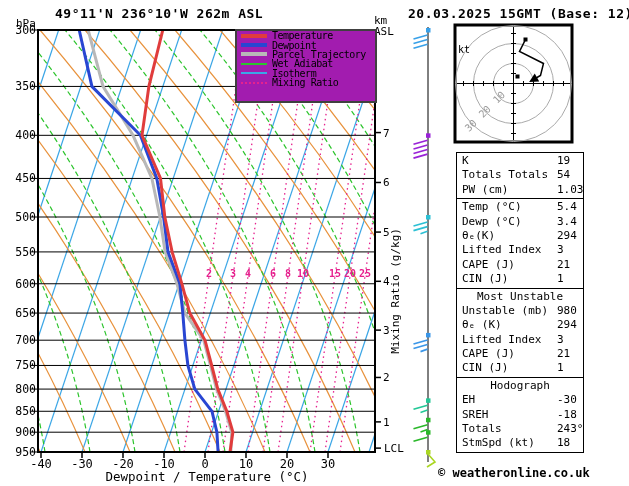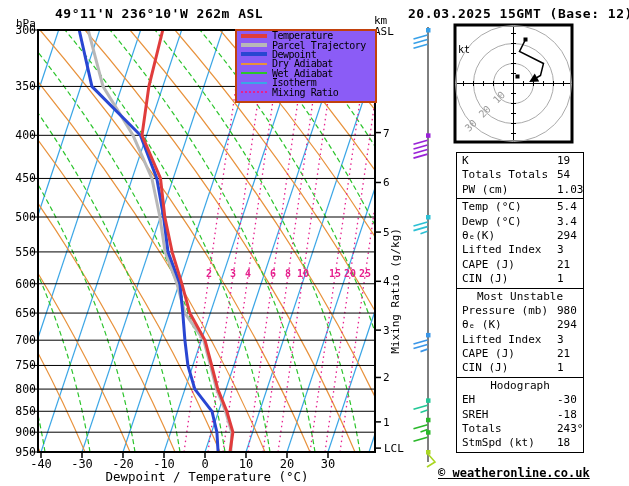--- a/index.html
+++ b/index.html
@@ -2,36 +2,36 @@
 <html><head>
 <meta charset="utf-8">
 <style>
   html,body{margin:0;padding:0;background:#fff;}
   #app{position:relative;width:629px;height:486px;background:#fff;overflow:hidden;
        font-family:"DejaVu Sans Mono","DejaVu Sans",monospace;color:#000;}
   #plot{position:absolute;left:0;top:0;}
   .abs{position:absolute;}
   .title{font-size:13px;font-weight:bold;letter-spacing:0.5px;white-space:nowrap;}
   .small{font-size:11px;white-space:nowrap;margin-top:13px;}
-  #legend{left:235px;top:29px;width:138px;height:70px;border:2px solid #c2410c;background:#8b5cf6;z-index:3;}
+  #legend{left:235px;top:29px;width:138px;height:70px;border:2px solid #404040;background:#a21caf;z-index:3;}
   .lrow{display:flex;align-items:center;height:9.4px;}
   .lsample{width:26px;margin:0 5px 0 4px;flex:none;}
   .lthick{height:4px;}
   .lthin{height:2px;}
   .ldot{height:0;border-top:2px dotted;}
   .llabel{font-size:10px;letter-spacing:-0.5px;white-space:nowrap;}
   #tables{left:456px;top:152px;width:128px;z-index:3;font-size:11px;}
   .tbox{border:1px solid #000;background:#fff;padding:1px 0;}
   .tbox+.tbox{margin-top:-1px;}
   .th{text-align:center;height:14.4px;white-space:nowrap;}
   .trow{position:relative;height:14.4px;white-space:nowrap;}
   .tl{position:absolute;left:5px;}
   .tv{position:absolute;left:100px;}
   #mixlabel{left:389px;top:228px;font-size:11px;writing-mode:vertical-rl;transform:rotate(180deg);white-space:nowrap;}
-  #copyright{left:438px;top:466px;font-size:12px;font-weight:bold;white-space:nowrap;text-decoration:underline;}
+  #copyright{left:438px;top:466px;font-size:12px;font-weight:bold;white-space:nowrap;}
 </style>
 </head>
 <body>
 
 <div id="app">
   <svg id="plot" width="629" height="486">
       <defs>
         <clipPath id="pc">
           <rect x="38" y="30" width="337" height="422"></rect>
         </clipPath>
@@ -264,32 +264,28 @@
     <div>ASL</div>
   </div>
   <div class="abs title" style="left:408px;top:6px;">20.03.2025 15GMT (Base: 12)</div>
 
   <div id="legend" class="abs">
       <div class="lrow">
         <span class="lsample lthick" style="background: rgb(224, 60, 60);"></span>
         <span class="llabel">Temperature</span>
       </div>
       <div class="lrow">
+        <span class="lsample lthick" style="background: rgb(41, 70, 210);"></span>
+        <span class="llabel">Dewpoint</span>
+      </div>
+      <div class="lrow">
         <span class="lsample lthick" style="background: rgb(184, 184, 184);"></span>
         <span class="llabel">Parcel Trajectory</span>
       </div>
       <div class="lrow">
-        <span class="lsample lthick" style="background: rgb(41, 70, 210);"></span>
-        <span class="llabel">Dewpoint</span>
-      </div>
-      <div class="lrow">
-        <span class="lsample lthin" style="background: rgb(232, 146, 60);"></span>
-        <span class="llabel">Dry Adiabat</span>
-      </div>
-      <div class="lrow">
         <span class="lsample lthin" style="background: rgb(44, 196, 44);"></span>
         <span class="llabel">Wet Adiabat</span>
       </div>
       <div class="lrow">
         <span class="lsample lthin" style="background: rgb(59, 166, 230);"></span>
         <span class="llabel">Isotherm</span>
       </div>
       <div class="lrow">
         <span class="lsample ldot" style="border-top-color: rgb(230, 33, 142);"></span>
         <span class="llabel">Mixing Ratio</span>
@@ -337,21 +333,21 @@
           <span class="tv">21</span>
         </div>
         <div class="trow">
           <span class="tl">CIN (J)</span>
           <span class="tv">1</span>
         </div>
       </div>
       <div class="tbox">
         <div class="th">Most Unstable</div>
         <div class="trow">
-          <span class="tl">Pressure (mb)</span>
+          <span class="tl">Unstable (mb)</span>
           <span class="tv">980</span>
         </div>
         <div class="trow">
           <span class="tl">θₑ (K)</span>
           <span class="tv">294</span>
         </div>
         <div class="trow">
           <span class="tl">Lifted Index</span>
           <span class="tv">3</span>
         </div>

